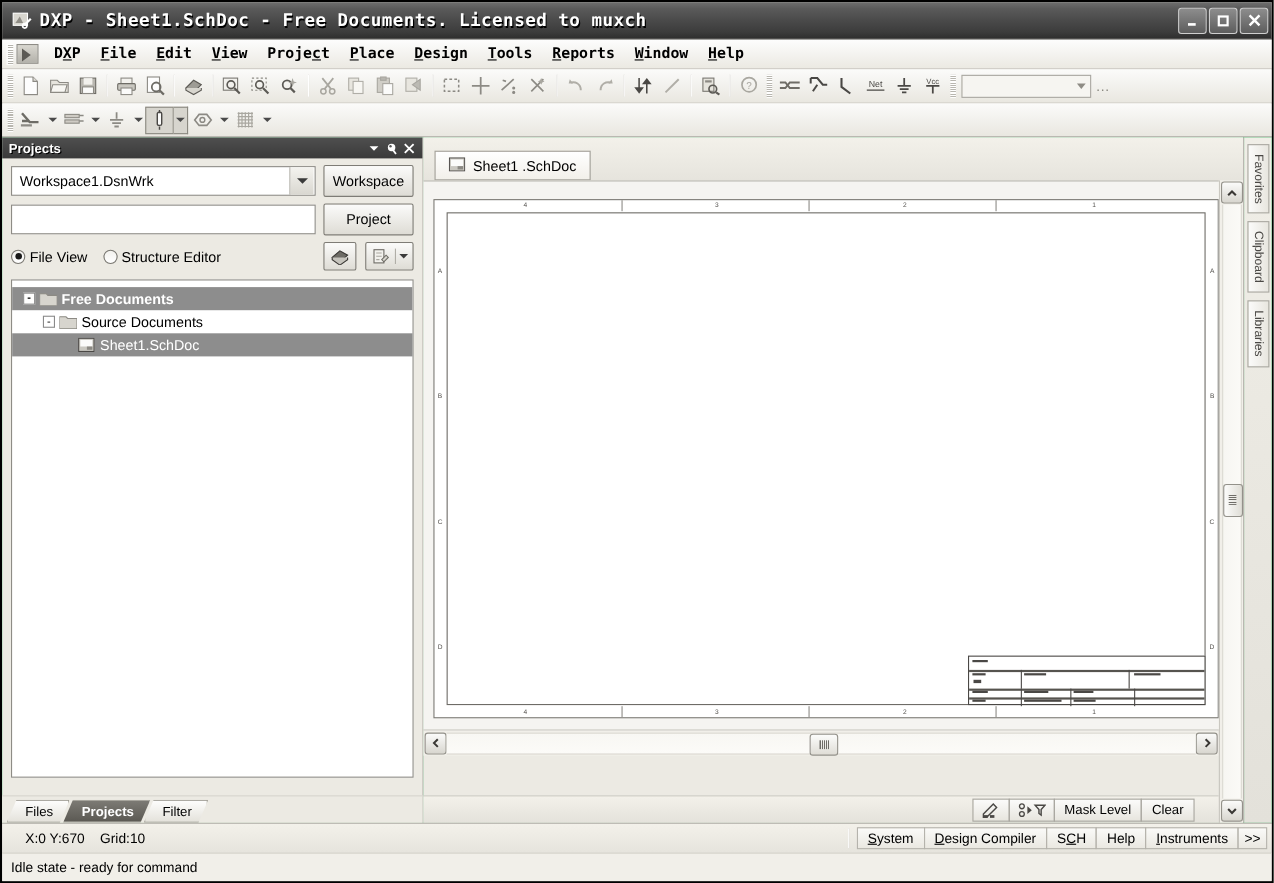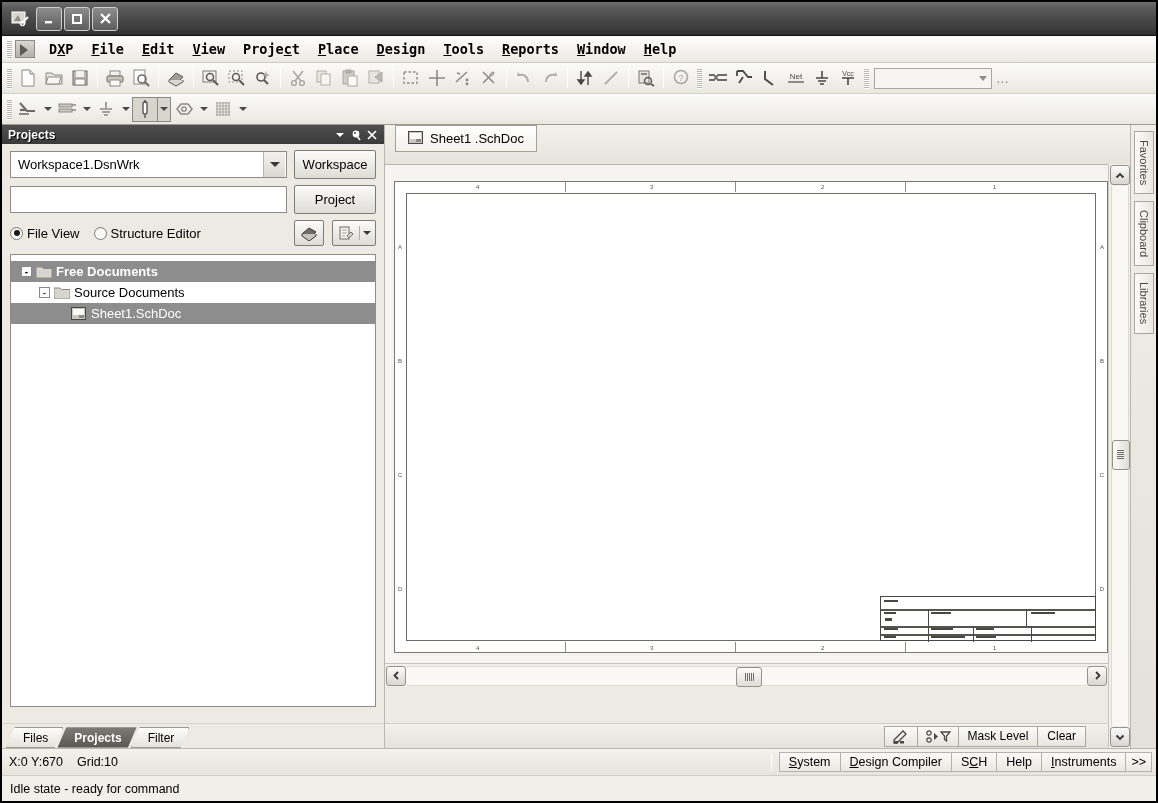--- a/index.html
+++ b/index.html
@@ -133,21 +133,21 @@
   .docico{width:15px;height:13px;margin-right:5px;flex:0 0 15px;}
   .panel-tabs{height:25px;flex:0 0 25px;display:flex;align-items:flex-end;
     padding-left:4px;background:#eceae3;border-top:1px solid #d7d5ce;}
   .ptab{height:21px;padding:0 14px 0 16px;display:flex;align-items:center;font-size:12px;
     background:linear-gradient(to bottom,#fdfdfc,#e4e2db);
     border:1px solid #9b9991;margin-right:-6px;
     clip-path:polygon(9px 0,100% 0,calc(100% - 9px) 100%,0 100%);}
   .ptab.active{background:linear-gradient(to bottom,#7c7a74,#5b5953);color:#fff;font-weight:bold;}
   
   .main{flex:1 1 auto;display:flex;flex-direction:column;min-width:0;background:#eceae3;}
-  .doctabs{height:39px;flex:0 0 39px;display:flex;align-items:flex-start;padding-left:10px;
+  .doctabs{height:39px;flex:0 0 39px;display:flex;align-items:flex-end;padding-left:10px;
      background:linear-gradient(to bottom,#f3f1ea,#e6e4dd);}
   .doctab{height:27px;background:linear-gradient(to bottom,#ffffff,#f2f0ea);
     border:1px solid #a3a19a;display:flex;align-items:center;gap:7px;padding:0 12px;font-size:13px;}
   .canvaswrap{flex:1 1 auto;display:flex;min-height:0;}
   .canvascol{flex:1 1 auto;display:flex;flex-direction:column;min-width:0;}
   .canvas{flex:1 1 auto;position:relative;background:#f5f4f1;
     border-top:1px solid #b8b6af;overflow:hidden;min-height:0;}
   .sheet{position:absolute;left:9px;top:16px;right:0;bottom:10px;background:#fff;
     border:1px solid #7a7872;}
   .sheetborder{position:absolute;left:11px;top:11px;right:11px;bottom:11px;border:1px solid #6e6c67;}
@@ -186,21 +186,21 @@
   .mbtn{height:21px;padding:0 9px;display:flex;align-items:center;justify-content:center;font-size:12px;
     background:linear-gradient(to bottom,#fbfbfa,#e7e5de);border:1px solid #a9a7a0;margin-left:-1px;}
   
   .rtabs{width:26px;flex:0 0 26px;background:linear-gradient(to bottom,#f0eee7,#e3e1da);
     border-left:1px solid #b9b7b0;padding-top:6px;display:flex;flex-direction:column;align-items:center;gap:7px;}
   .rtab{width:20px;padding:8px 0;background:linear-gradient(to right,#fbfbfa,#e8e6df);
     border:1px solid #a9a7a0;display:flex;align-items:center;justify-content:center;}
   .rtab span{writing-mode:vertical-rl;font-size:11px;color:#4a4845;white-space:nowrap;}
   
   .statusrow{height:27px;flex:0 0 27px;display:flex;align-items:center;
-    background:linear-gradient(to bottom,#f3f1ea,#e6e4dd);border-top:1px solid #b9b7b0;padding-left:7px;}
+    background:linear-gradient(to bottom,#f3f1ea,#e6e4dd);border-top:1px solid #b9b7b0;padding-left:21px;}
   .coords{font-size:12.5px;white-space:nowrap;}
   .statusrow .spacer{flex:1 1 auto;}
   .vline{width:1px;height:18px;background:#bdbbb4;margin:0 8px;border-right:1px solid #fff;}
   .sbtn{height:20px;padding:0 9px;display:flex;align-items:center;font-size:12.5px;
     background:linear-gradient(to bottom,#fafaf8,#eae8e1);border:1px solid #b5b3ac;margin-left:-1px;}
   .sbtn.sm{padding:0 5px;}
   .idlerow{height:26px;flex:0 0 26px;display:flex;align-items:center;padding-left:8px;
     background:#f1efe9;border-top:1px solid #cfcdc6;font-size:12.5px;}
 </style>
 </head>
@@ -210,20 +210,21 @@
 
   <div class="titlebar">
     <div class="title-icon">
       <svg width="20" height="20" viewBox="0 0 20 20">
         <rect x="2" y="3" width="13" height="11" fill="#d8d6cf" stroke="#ffffff" stroke-width="1"></rect>
         <path d="M4 12 L8 6 L11 12 Z" fill="#8f8d86"></path>
         <path d="M12 14 L18 8" stroke="#ffffff" stroke-width="2"></path>
         <circle cx="12.5" cy="14.5" r="2" fill="none" stroke="#ffffff" stroke-width="1.5"></circle>
       </svg>
     </div>
+    <div class="title-text">DXP - Sheet1.SchDoc - Free Documents. Licensed to muxch</div>
     <div class="wbtns">
       <div class="wbtn">
         <svg width="12" height="12" viewBox="0 0 12 12">
             <rect x="2" y="8" width="7" height="2.4" fill="#fff"></rect>
           </svg>
       </div>
       <div class="wbtn">
         <svg width="12" height="12" viewBox="0 0 12 12">
             <rect x="2" y="2" width="8" height="8" fill="none" stroke="#fff" stroke-width="2"></rect>
           </svg>

